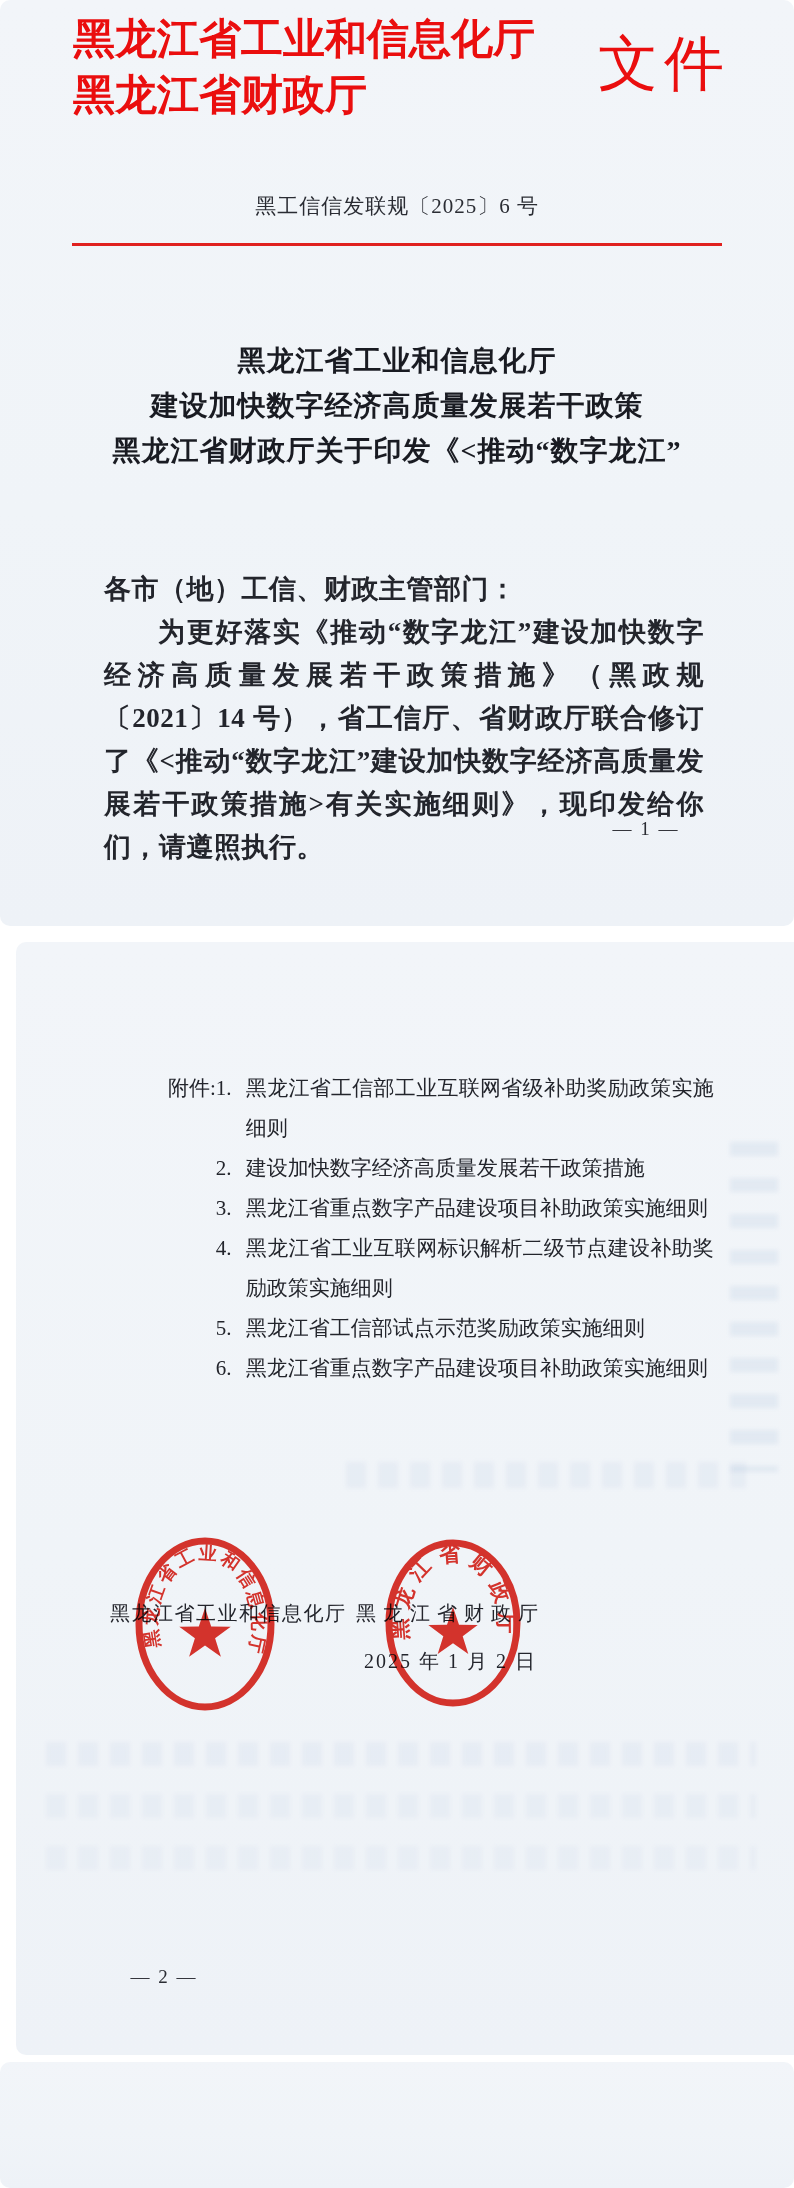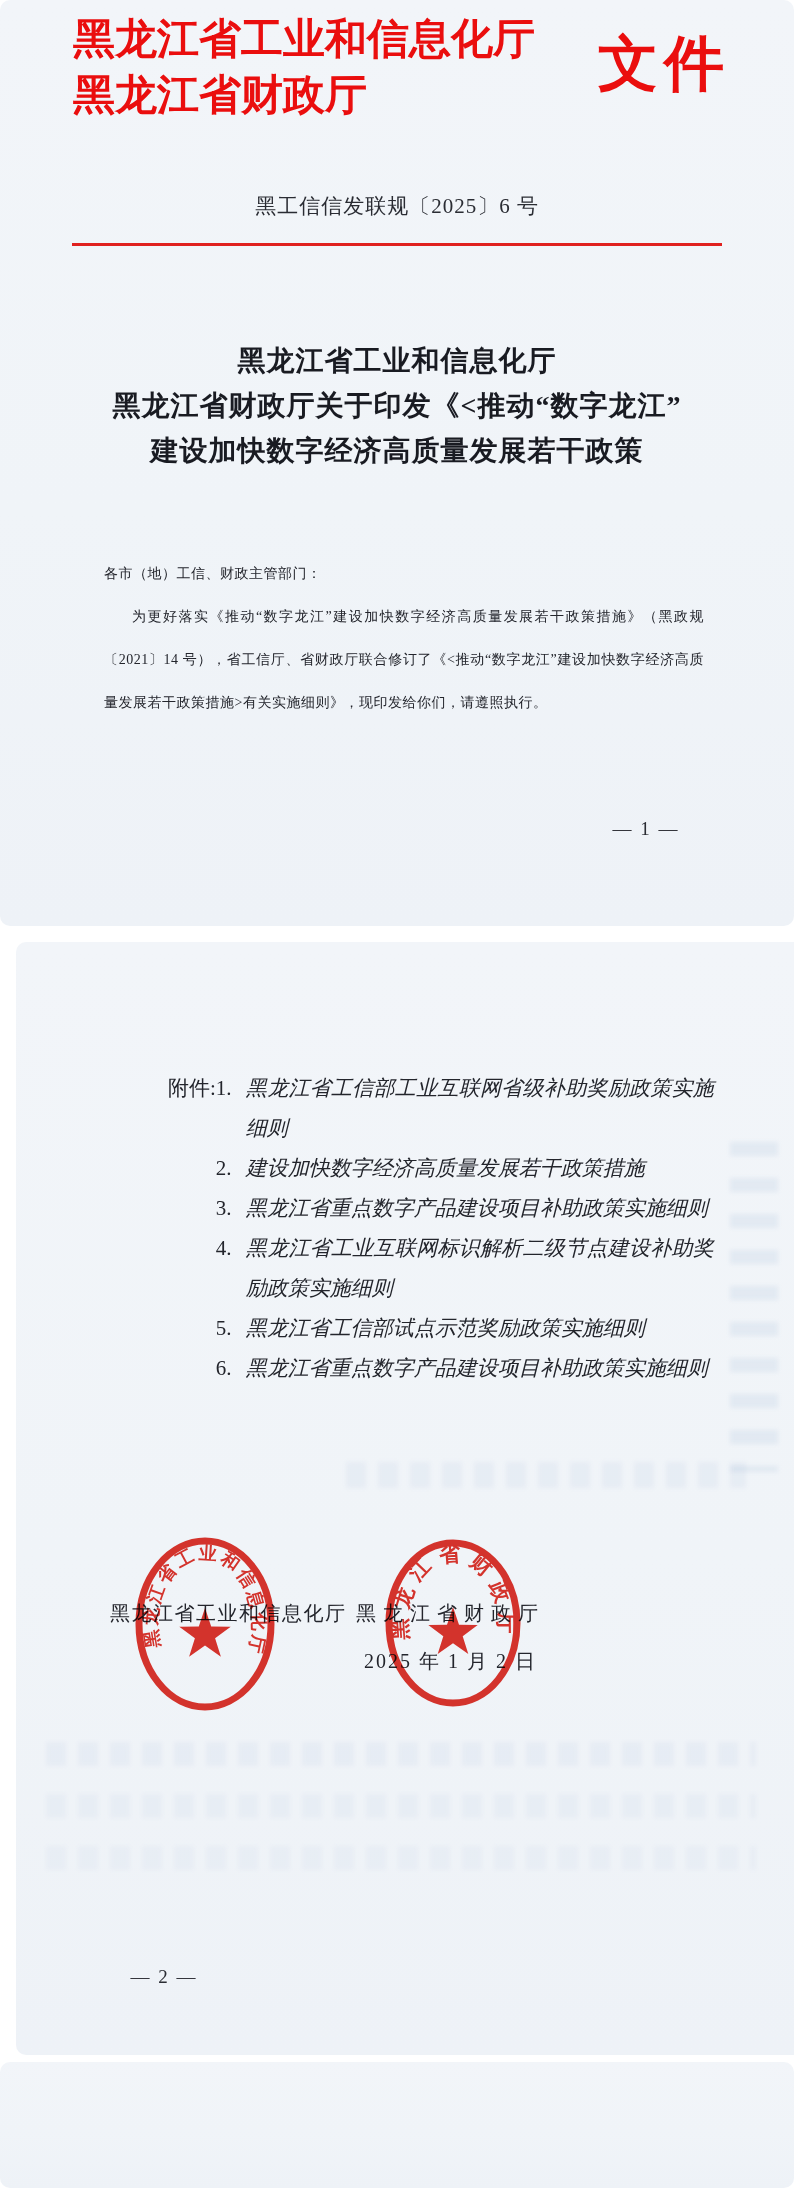--- a/index.html
+++ b/index.html
@@ -22,60 +22,60 @@
   .red-head{position:absolute;left:73px;top:14px;width:508px;}
   .red-line{
     color:#ea0e0e;font-weight:bold;font-size:42px;line-height:50px;
     text-align:justify;text-align-last:justify;white-space:nowrap;
     display:flex;justify-content:space-between;
   }
   .red-line span{flex:0 0 auto;}
   .red-line.spread{margin-top:6px;}
   .doc-type{
     position:absolute;left:598px;top:28px;width:170px;
-    color:#ea0e0e;font-weight:bold;font-size:60px;line-height:72px;
+    color:#ea0e0e;font-weight:normal;font-size:60px;line-height:72px;
     letter-spacing:6px;white-space:nowrap;
   }
   .doc-number{
     position:absolute;left:0;top:192px;width:100%;
     text-align:center;font-size:21px;letter-spacing:1px;color:#2a2c33;
   }
   .red-rule{
     position:absolute;left:72px;top:243px;width:650px;height:3px;
     background:#e0211f;
   }
 
   
   .doc-title{
     position:absolute;left:60px;top:338px;width:674px;
     text-align:center;font-weight:bold;font-size:28px;line-height:45px;
     color:#191b22;letter-spacing:1px;
   }
   .doc-body{
-    position:absolute;left:104px;top:552px;width:600px;
-    font-size:14px;line-height:43px;color:#23252c;letter-spacing:.5px;
+    position:absolute;left:104px;top:568px;width:600px;
+    font-size:27px;line-height:43px;color:#23252c;letter-spacing:.5px;font-weight:bold;
   }
   .doc-body .para{text-indent:2em;text-align:justify;}
   .page-num{
     position:absolute;font-size:19px;color:#2a2c33;letter-spacing:2px;
     text-align:center;white-space:nowrap;
   }
   #p1-num{left:566px;top:818px;width:160px;}
   #p2-num{left:88px;top:1024px;width:120px;}
 
   
   .attachments{
     position:absolute;left:152px;top:126px;width:560px;
     font-size:21px;line-height:40px;color:#23252c;display:flex;
   }
   .att-label{flex:0 0 42px;white-space:nowrap;}
   .att-list{flex:1 1 auto;margin:0;padding:0;list-style:none;}
   .att-item{display:flex;}
   .att-num{flex:0 0 30px;}
-  .att-text{flex:0 0 468px;text-align:justify;font-style:italic;}
+  .att-text{flex:0 0 468px;text-align:justify;}
 
   
   .sig{position:absolute;font-size:20px;color:#23252c;white-space:nowrap;}
   #sig-left{left:94px;top:658px;letter-spacing:1.5px;}
   #sig-right{left:340px;top:658px;letter-spacing:1px;}
   #sig-date{left:348px;top:706px;letter-spacing:2px;}
   .seal{position:absolute;mix-blend-mode:multiply;opacity:.92;}
   #seal-left{left:114px;top:592px;}
   #seal-right{left:364px;top:594px;}
 
@@ -103,22 +103,22 @@
       <span>黑龙江省财政厅</span>
     </div>
   </div>
   <div class="doc-type">文件</div>
 
   <div class="doc-number">黑工信信发联规〔2025〕6 号</div>
   <div class="red-rule"></div>
 
   <div class="doc-title">
     <div>黑龙江省工业和信息化厅</div>
+    <div>建设加快数字经济高质量发展若干政策</div>
     <div>黑龙江省财政厅关于印发《&lt;推动“数字龙江”</div>
-    <div>建设加快数字经济高质量发展若干政策</div>
   </div>
 
   <div class="doc-body">
     <div>各市（地）工信、财政主管部门：</div>
     <div class="para">为更好落实《推动“数字龙江”建设加快数字经济高质量发展若干政策措施》（黑政规〔2021〕14 号），省工信厅、省财政厅联合修订了《&lt;推动“数字龙江”建设加快数字经济高质量发展若干政策措施&gt;有关实施细则》，现印发给你们，请遵照执行。</div>
   </div>
 
   <div class="page-num" id="p1-num">— 1 —</div>
 </div>
 

